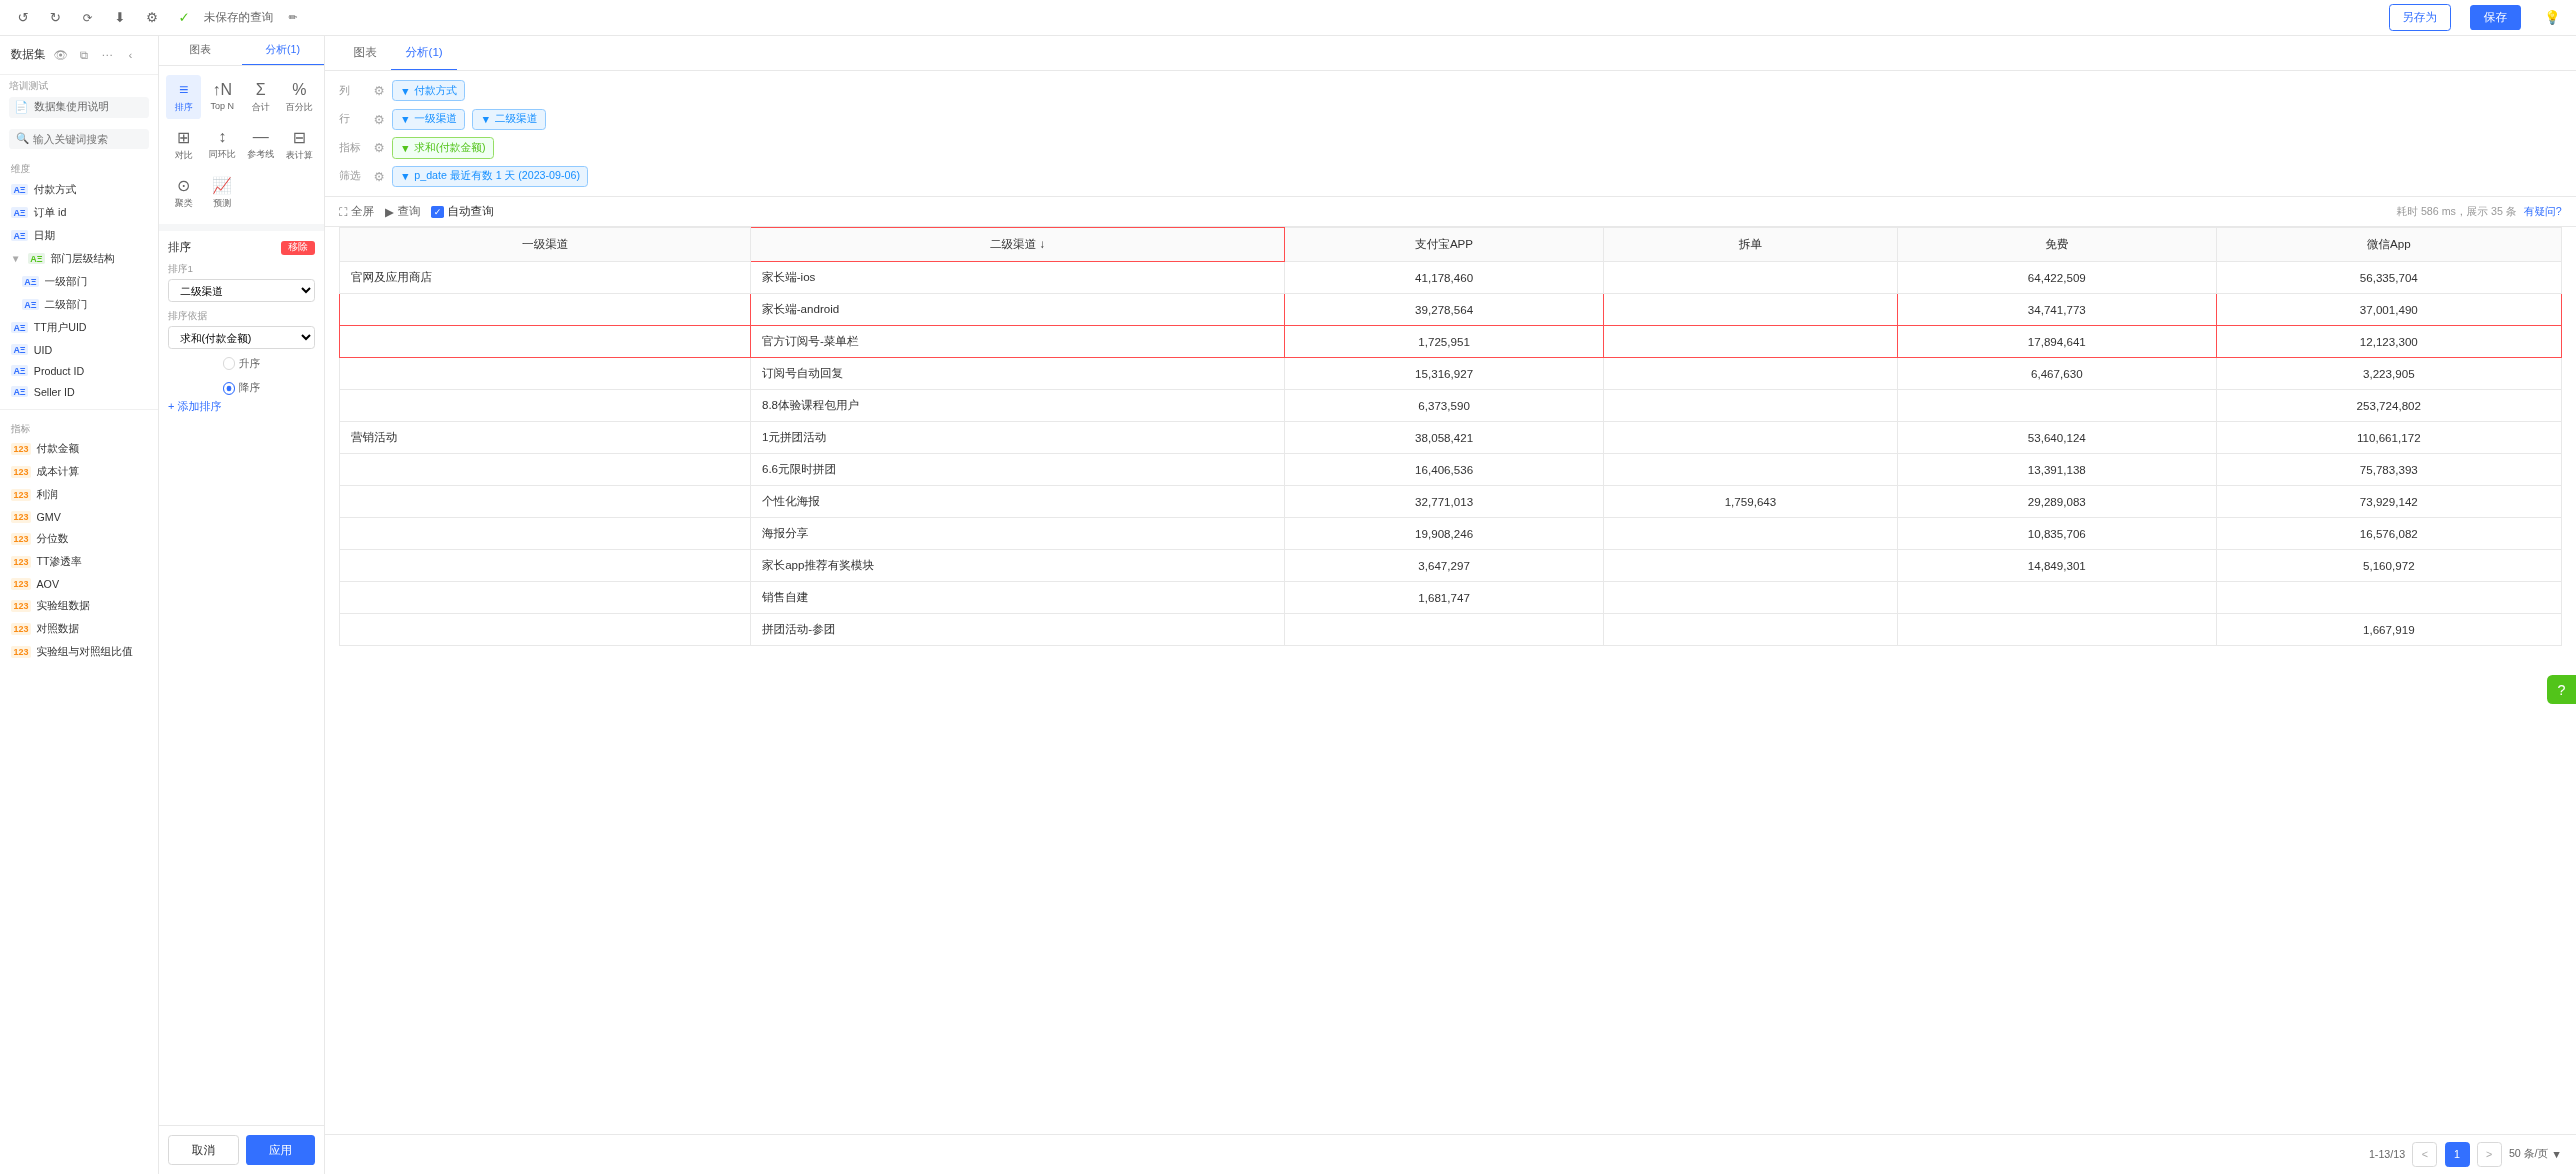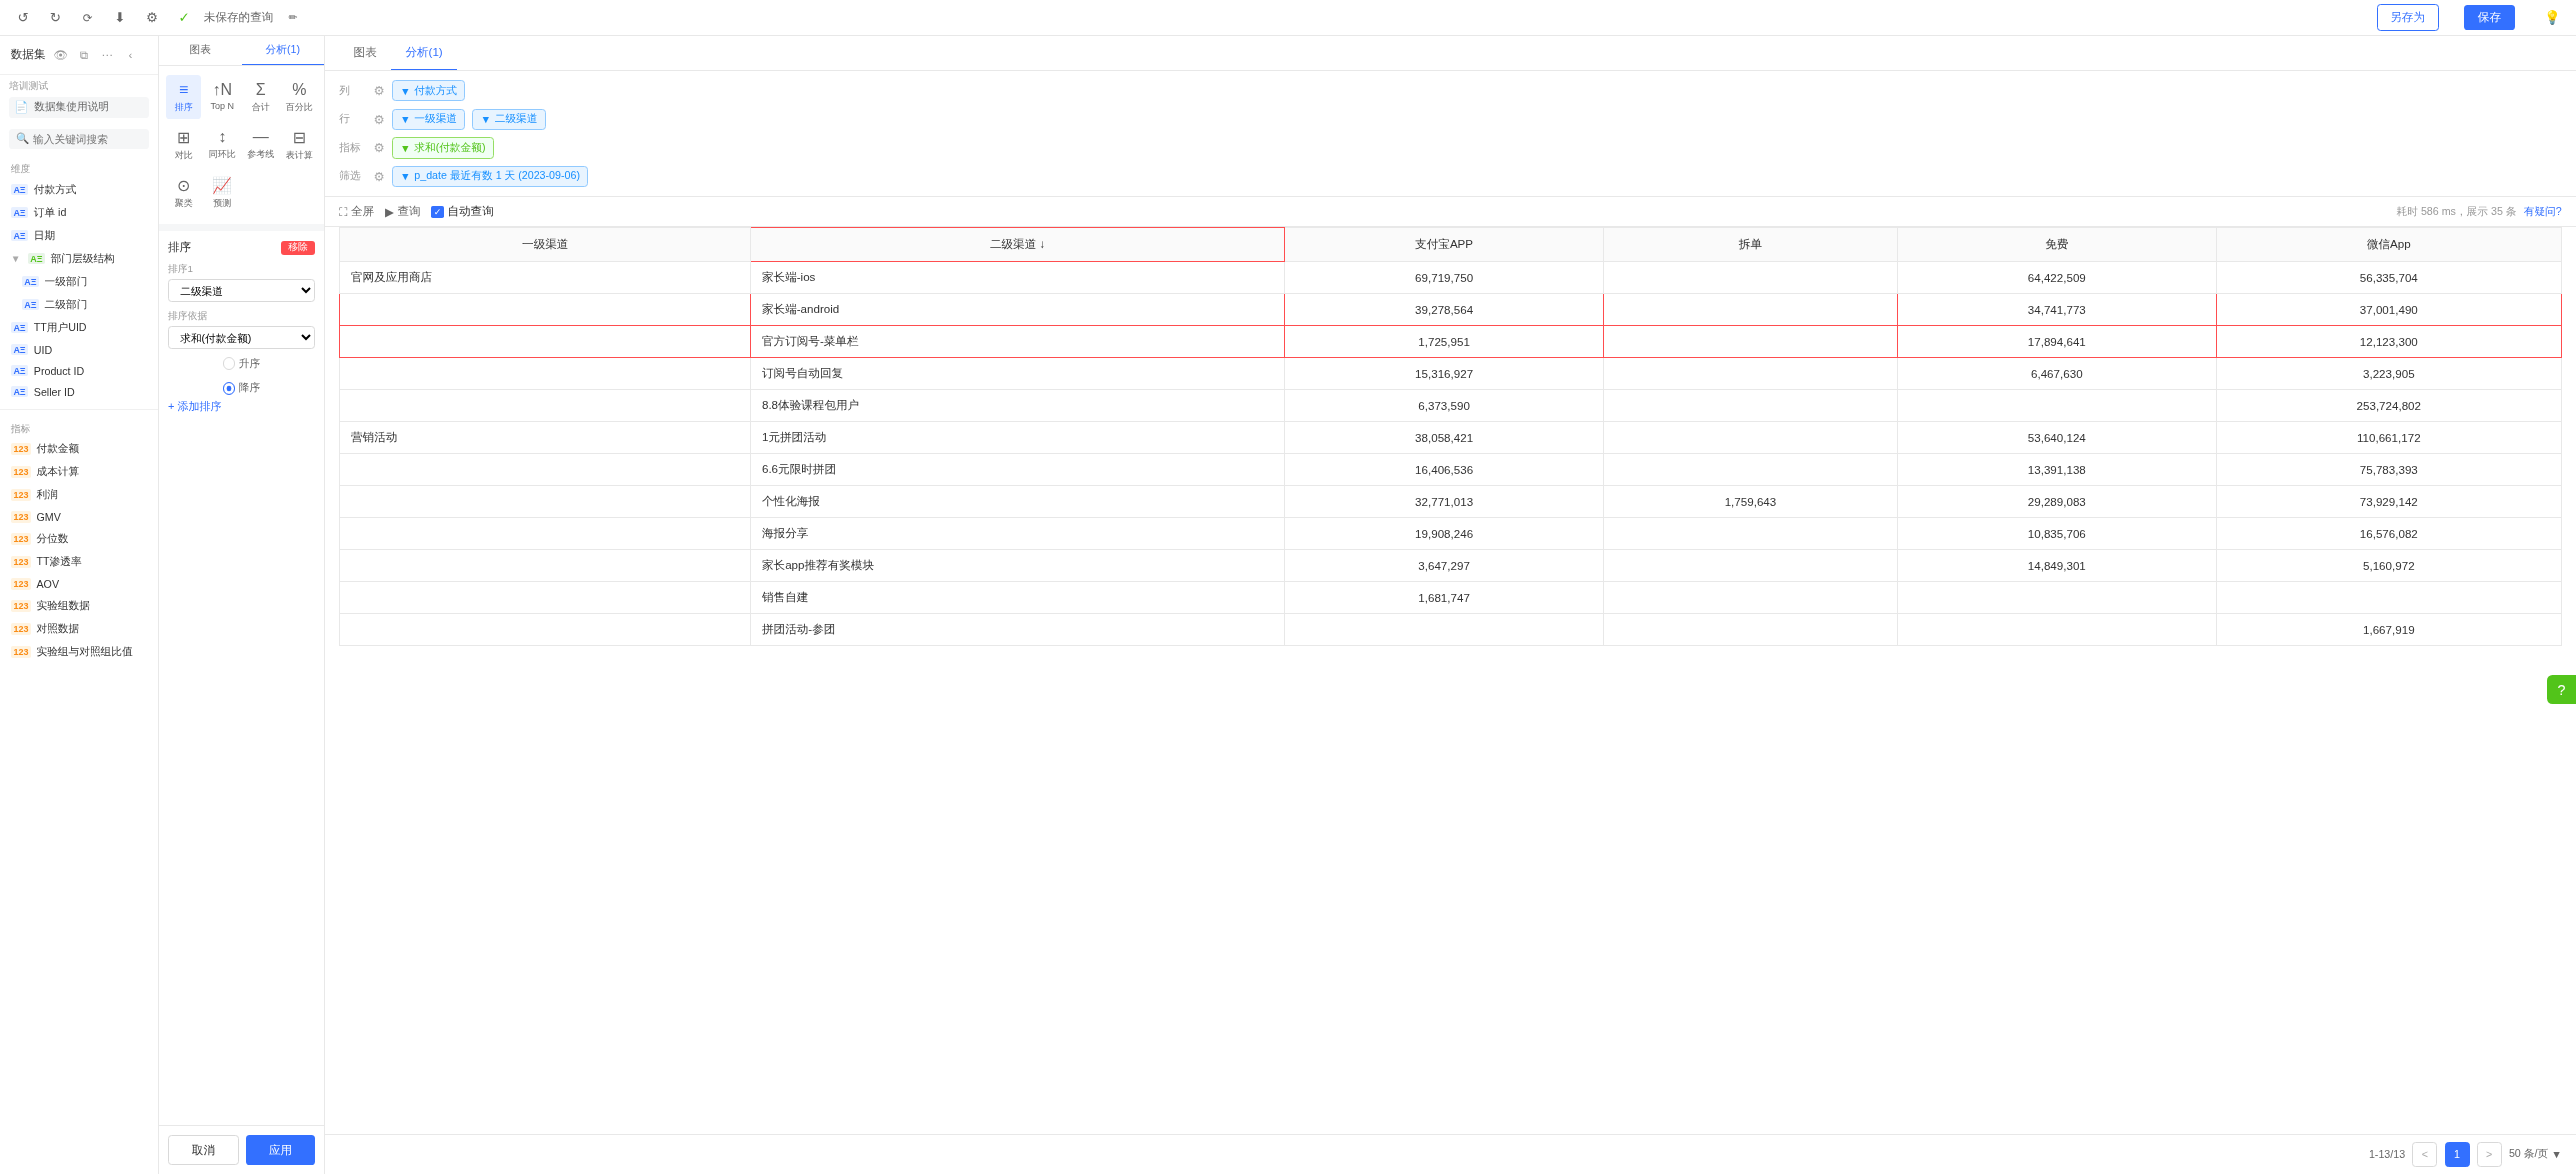--- a/index.html
+++ b/index.html
@@ -9,21 +9,21 @@
     .top-bar {
       height: 36px;
       background: #fff;
       border-bottom: 0.9px solid #e8e8e8;
       display: flex;
       align-items: center;
       padding: 0 10.7px;
       gap: 7.2px;
     }
     .top-bar-left { display: flex; align-items: center; gap: 7.2px; flex: 1; }
-    .top-bar-right { display: flex; align-items: center; gap: 25px; }
+    .top-bar-right { display: flex; align-items: center; gap: 19px; }
     .icon-btn { width: 25px; height: 25px; display: flex; align-items: center; justify-content: center; cursor: pointer; border-radius: 3.6px; color: #666; font-size: 13.4px; }
     .query-title { color: #666; font-size: 11.6px; }
     .save-btn { background: #3370ff; color: #fff; border: none; border-radius: 3.6px; padding: 5.4px 14.3px; cursor: pointer; font-size: 11.6px; }
     .save-alt-btn { background: #fff; color: #3370ff; border: 0.9px solid #3370ff; border-radius: 3.6px; padding: 5.4px 12.5px; cursor: pointer; font-size: 11.6px; }
 
     
     .main-layout { display: flex; height: calc(100vh - 36px); }
 
     
     .sidebar {
@@ -690,21 +690,21 @@
             <th>支付宝APP</th>
             <th>拆单</th>
             <th>免费</th>
             <th>微信App</th>
           </tr>
         </thead>
         <tbody id="table-body">
         <tr>
               <td class="text-left">官网及应用商店</td>
               <td class="text-left">家长端-ios</td>
-              <td>69,719,750</td>
+              <td>41,178,460</td>
               <td></td>
               <td>64,422,509</td>
               <td>56,335,704</td>
             </tr>
             <tr>
               <td class="text-left" style="border: 1.8px solid rgb(255, 77, 79);"></td>
               <td class="text-left" style="border: 1.8px solid rgb(255, 77, 79);">家长端-android</td>
               <td style="border: 1.8px solid rgb(255, 77, 79);">39,278,564</td>
               <td style="border: 1.8px solid rgb(255, 77, 79);"></td>
               <td style="border: 1.8px solid rgb(255, 77, 79);">34,741,773</td>

